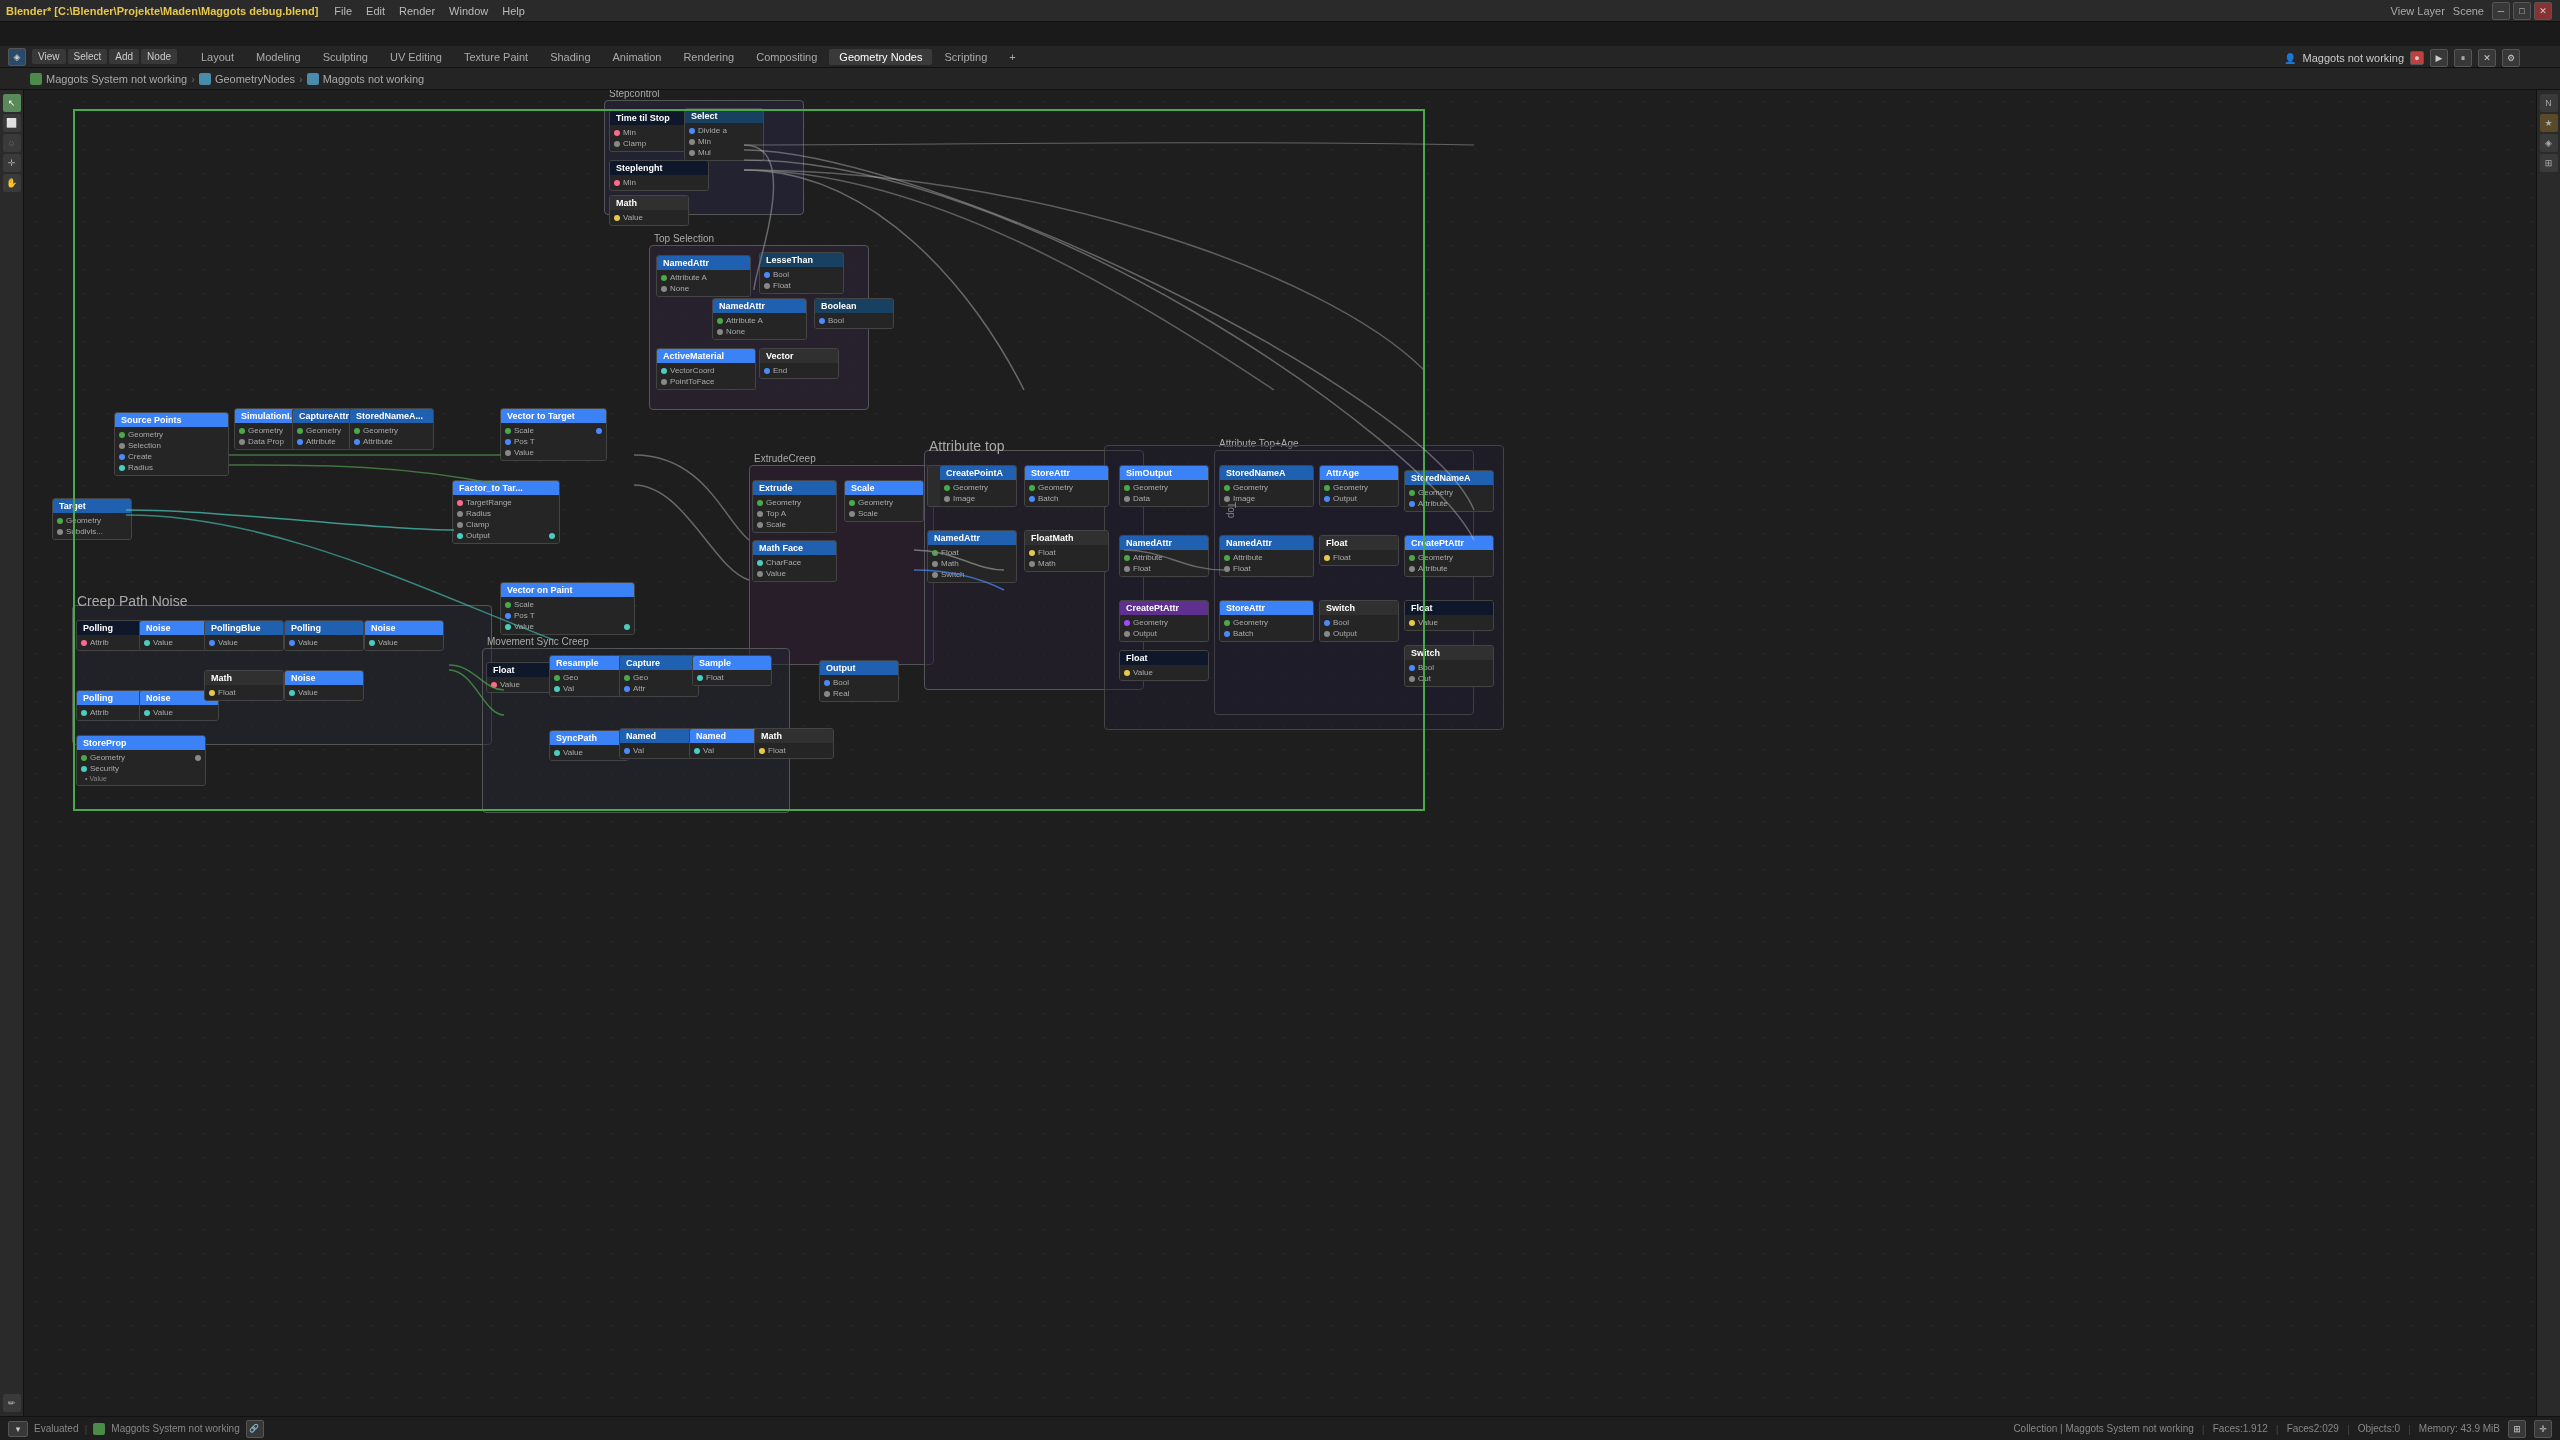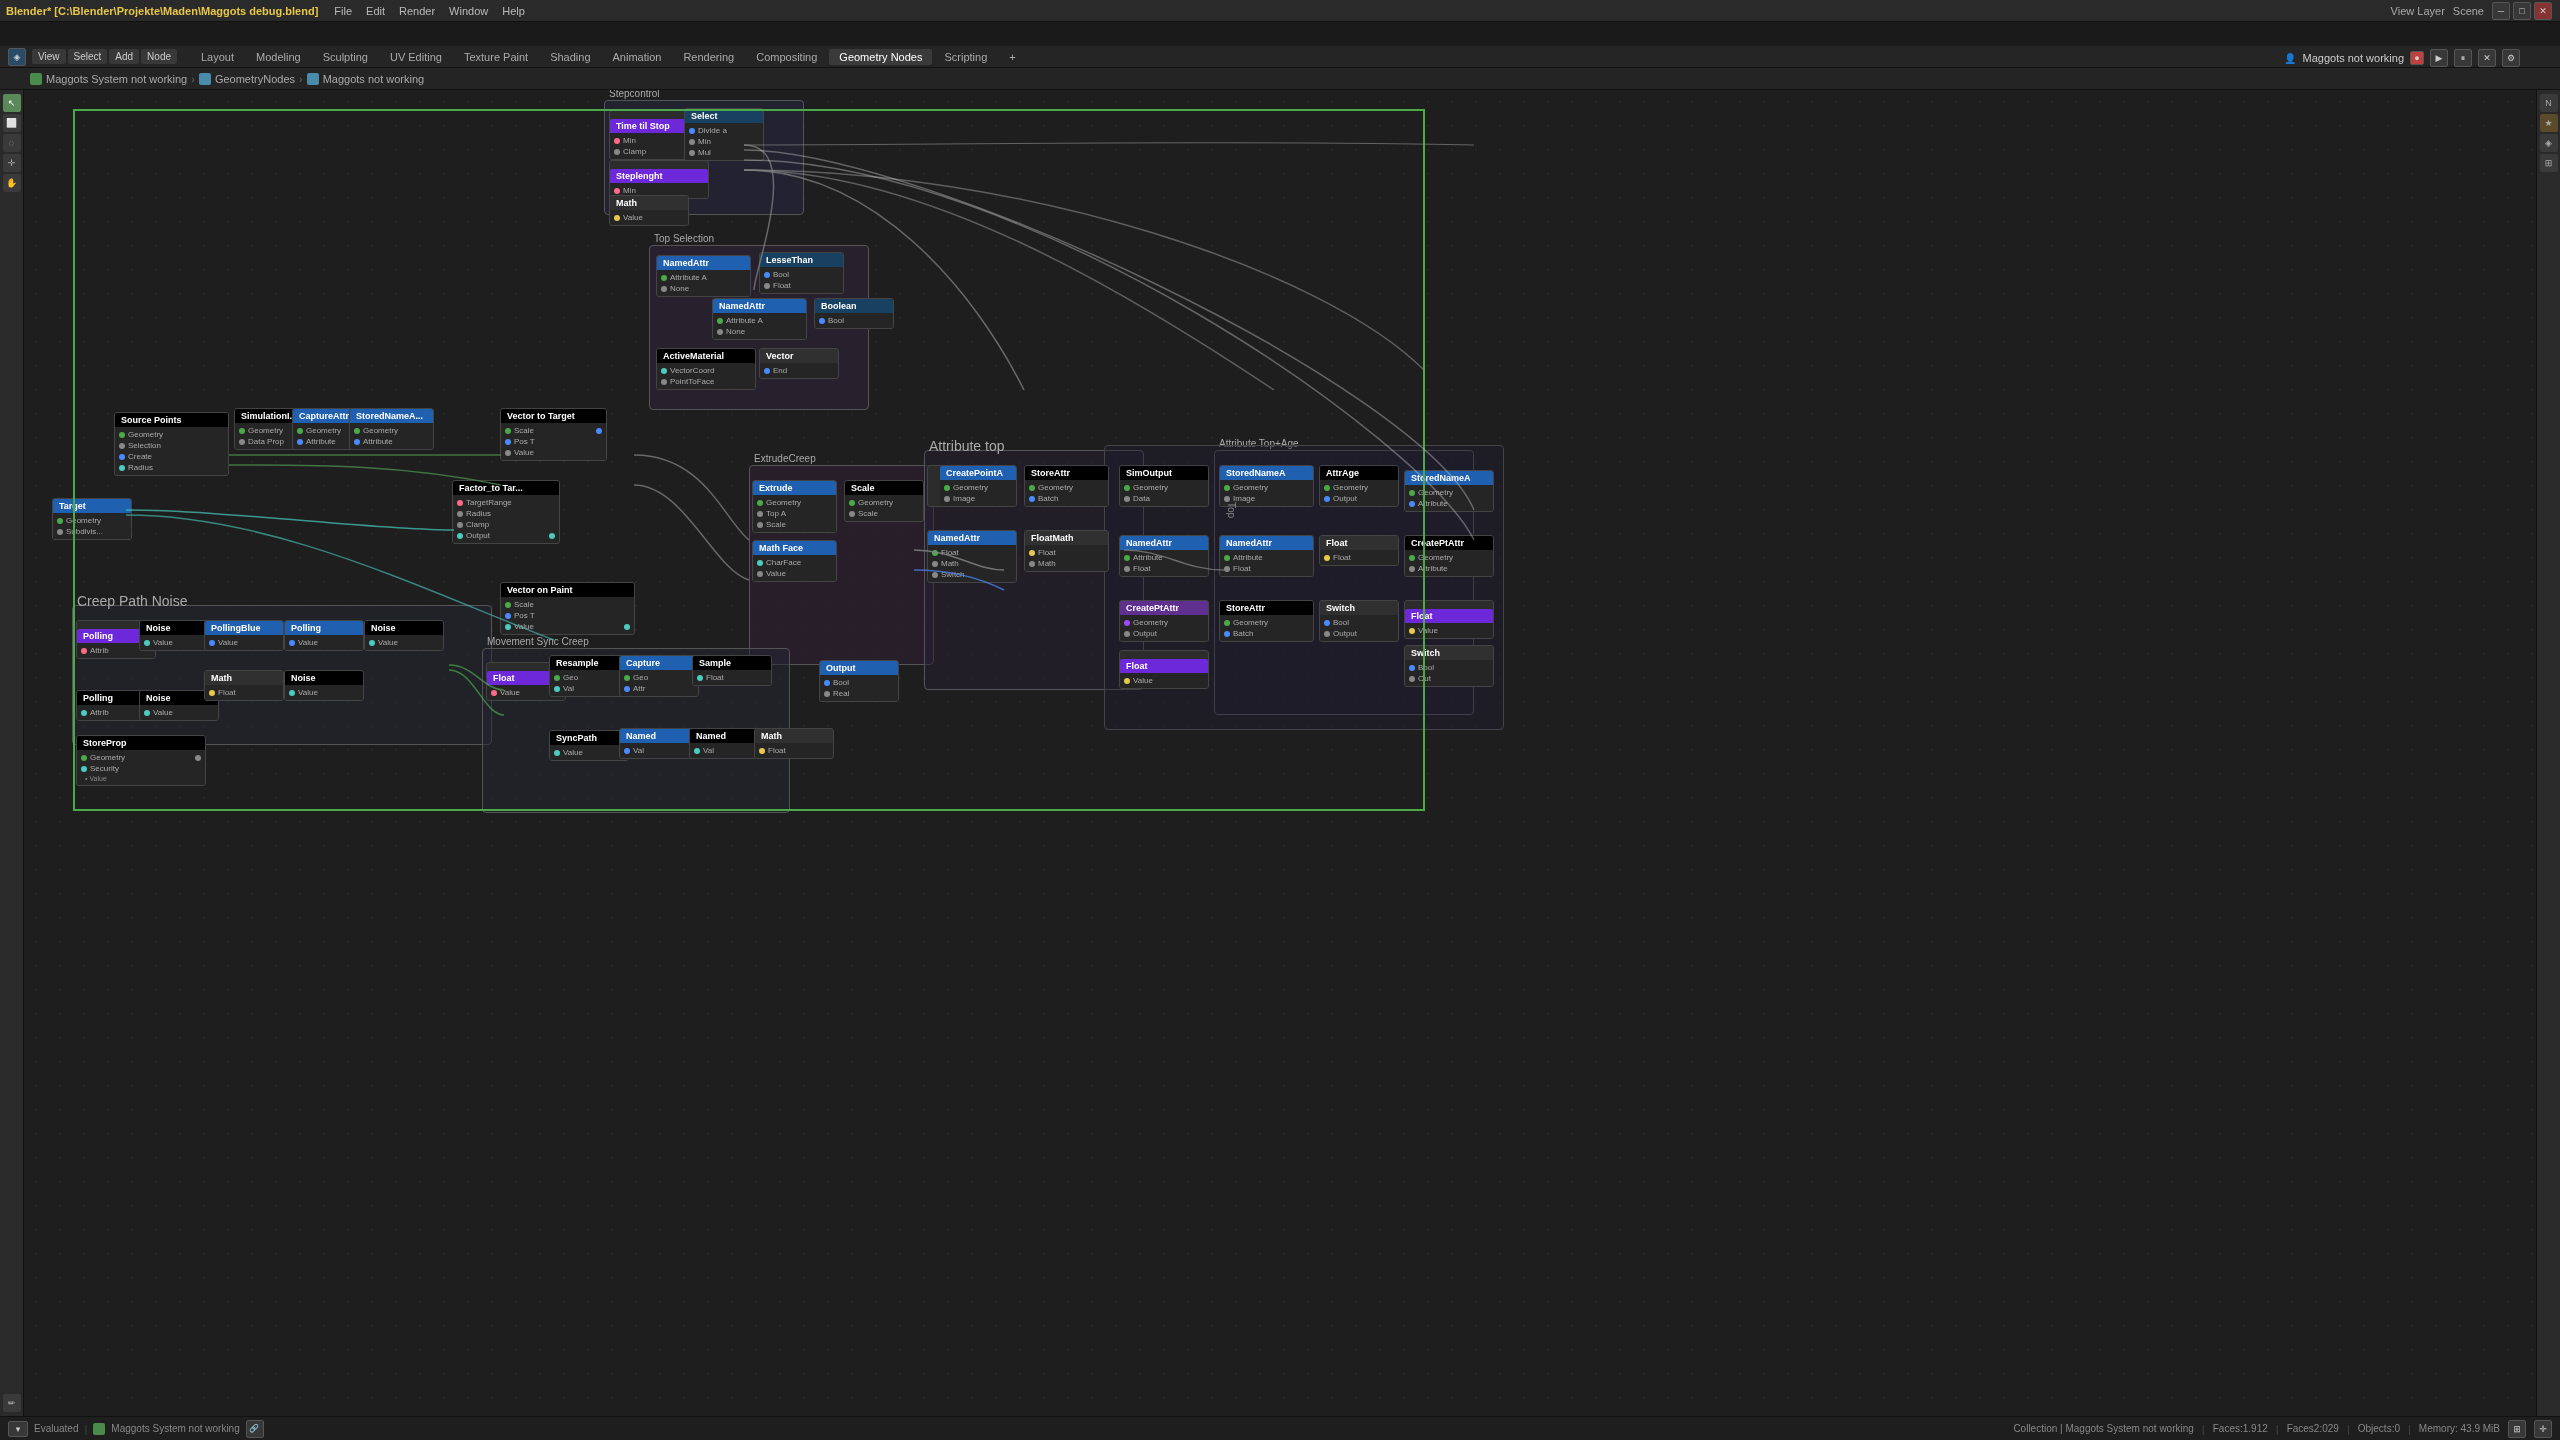--- a/index.html
+++ b/index.html
@@ -234,23 +234,23 @@
       z-index: 100;
       border-top: 1px solid #111;
     }
     .status-item {
       color: #888;
       font-size: 10px;
     }
     .status-sep { color: #444; }
 
     
-    .hdr-pink { background: #6d28d9; margin-top: 8px; }
+    .hdr-pink { background: #0f172a; }
     .hdr-blue { background: #2060b0; }
-    .hdr-teal { background: #000000; }
+    .hdr-teal { background: #3b82f6; }
     .hdr-dark { background: #303030; }
     .hdr-purple { background: #603090; }
     .hdr-darkblue { background: #184060; }
 
     
     .tbtn-icon {
       width: 18px; height: 18px;
       background: #383838;
       border: 1px solid #555;
       border-radius: 2px;

